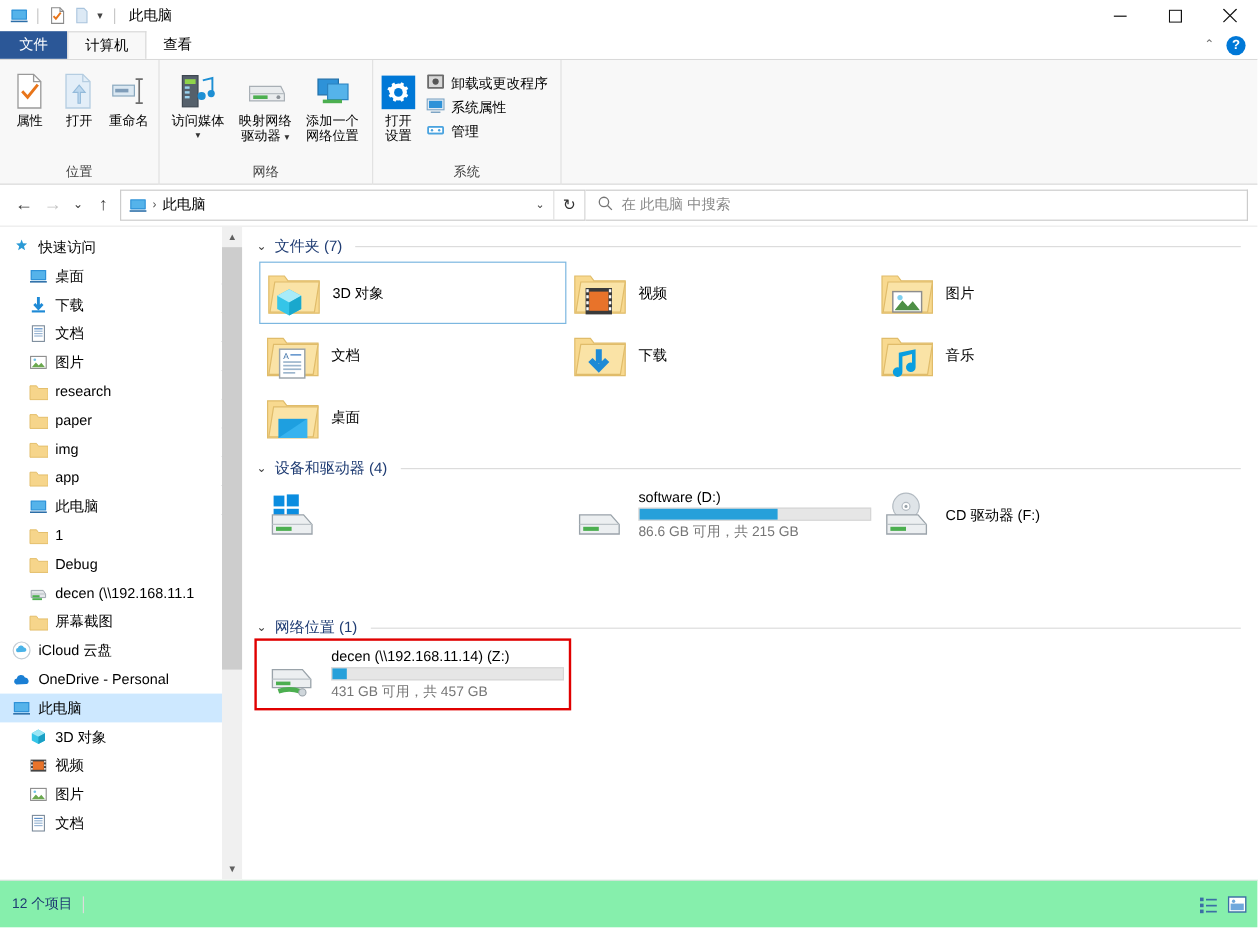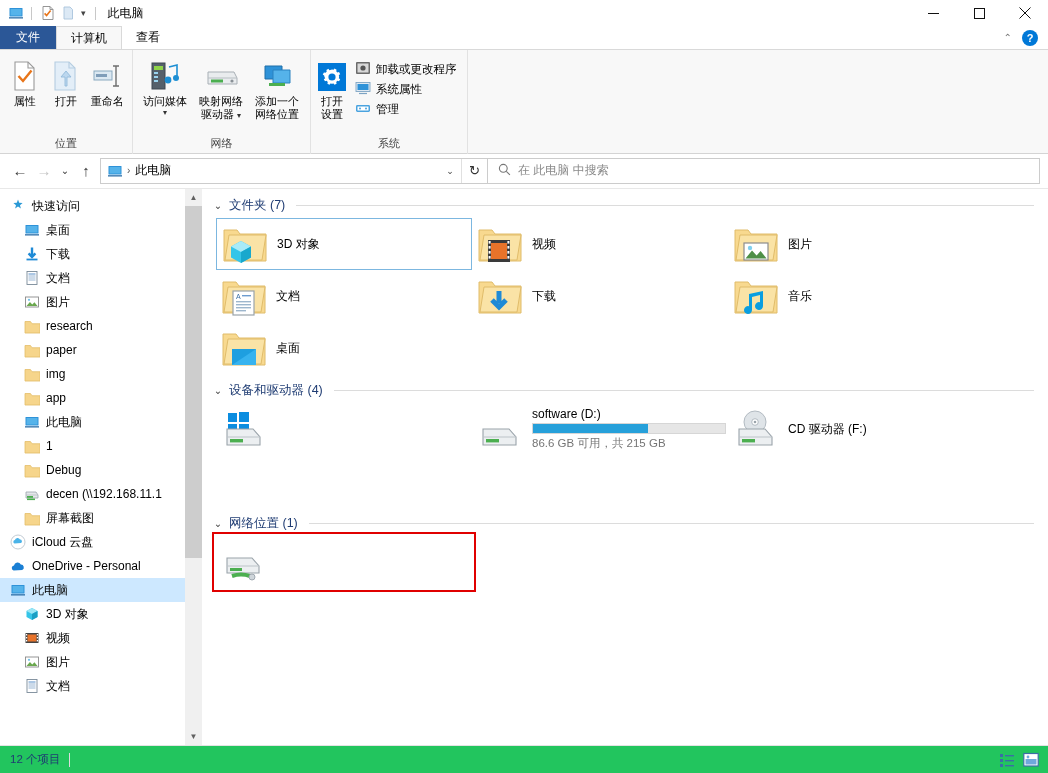--- a/index.html
+++ b/index.html
@@ -97,22 +97,22 @@
   .dtile .dic { width:48px; height:42px; flex:none; display:flex; align-items:center; justify-content:center; }
   .dinfo { display:flex; flex-direction:column; gap:2px; width:196px; }
   .dname { font-size:12px; color:#000; white-space:nowrap; }
   .bar { width:194px; height:11px; background:#e6e6e6; border:1px solid #d6d6d6; }
   .bar .fill { height:100%; background:#26a0da; }
   .dcap { font-size:11.5px; color:#757575; white-space:nowrap; }
 
   .redbox { position:absolute; border:2px solid #e00000; pointer-events:none; }
 
   
-  .status { height:28px; border-top:1px solid #e3e3e3; display:flex; align-items:center;
-            padding:0 8px 0 10px; background:#22c55e; flex:none; }
+  .status { height:40px; border-top:1px solid #e3e3e3; display:flex; align-items:center;
+            padding:0 8px 0 10px; background:#86efac; flex:none; }
   .status-txt { font-size:11.5px; color:#1f3c73; }
   .status-sep { width:1px; height:14px; background:#dcdcdc; margin-left:8px; }
   .status-views { margin-left:auto; display:flex; gap:6px; align-items:center; }
   .vbtn { width:18px; height:18px; display:flex; align-items:center; justify-content:center; }
 </style>
 </head>
 <body>
 
 <div class="win">
 
@@ -756,20 +756,27 @@
           <div class="dtile">
             <span class="dic">
               <svg width="48" height="44" viewBox="0 0 48 44">
                 <path d="M7 18h25l7 8v7H7z" fill="#eceff1" stroke="#9aa3aa" stroke-width="1.1"></path>
                 <path d="M7 26h32" stroke="#bcc3c8" stroke-width="1"></path>
                 <rect x="10" y="28" width="12" height="3" fill="#4caf50"></rect>
                 <path d="M12 36c6-2 12-2 18 0" stroke="#4caf50" stroke-width="4" fill="none"></path>
                 <circle cx="32" cy="37" r="3" fill="#cfd6db" stroke="#9aa3aa" stroke-width="0.9"></circle>
               </svg>
             </span>
+            <div class="dinfo">
+              <div class="dname">decen (\\192.168.11.14) (Z:)</div>
+              <div class="bar">
+                <div class="fill" style="width: 6%;"></div>
+              </div>
+              <div class="dcap">431 GB 可用，共 457 GB</div>
+            </div>
           </div>
         </div>
 
       <div class="redbox" id="annotation-box" style="left: 10px; top: 343px; width: 264px; height: 60px; border-color: rgb(224, 0, 0);"></div>
     </div>
   </div>
 
   <div class="status">
     <span class="status-txt">12 个项目</span>
     <span class="status-sep"></span>

